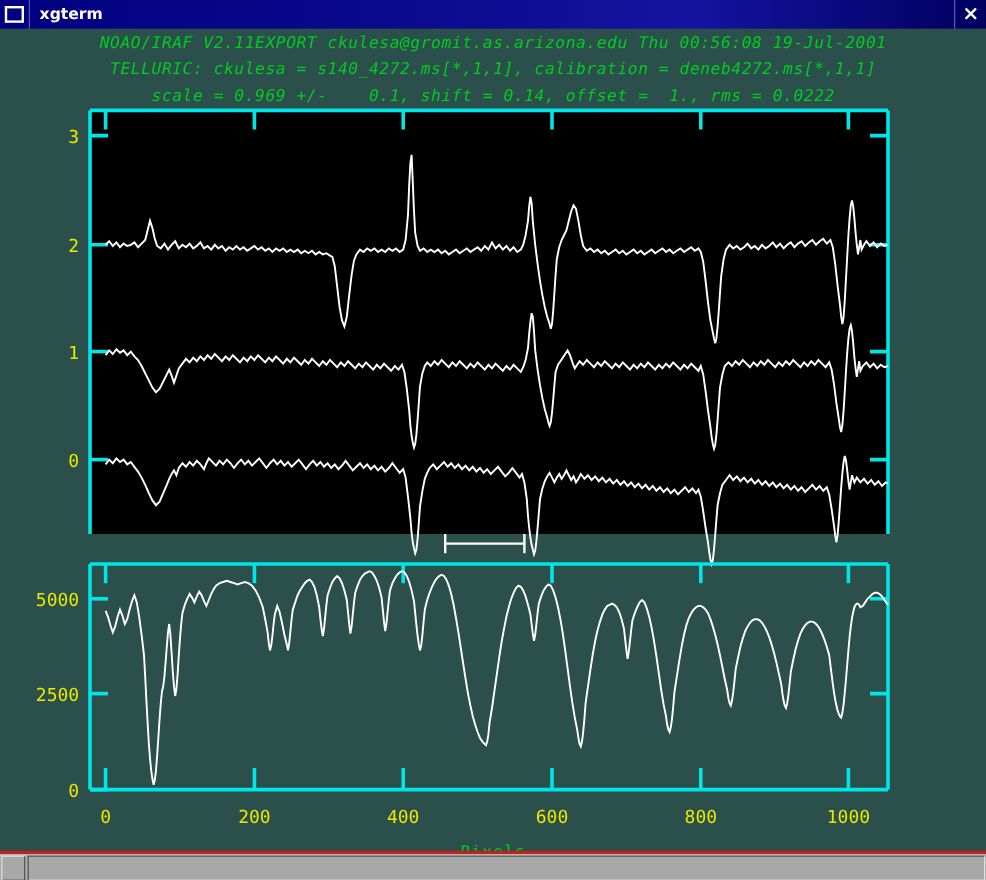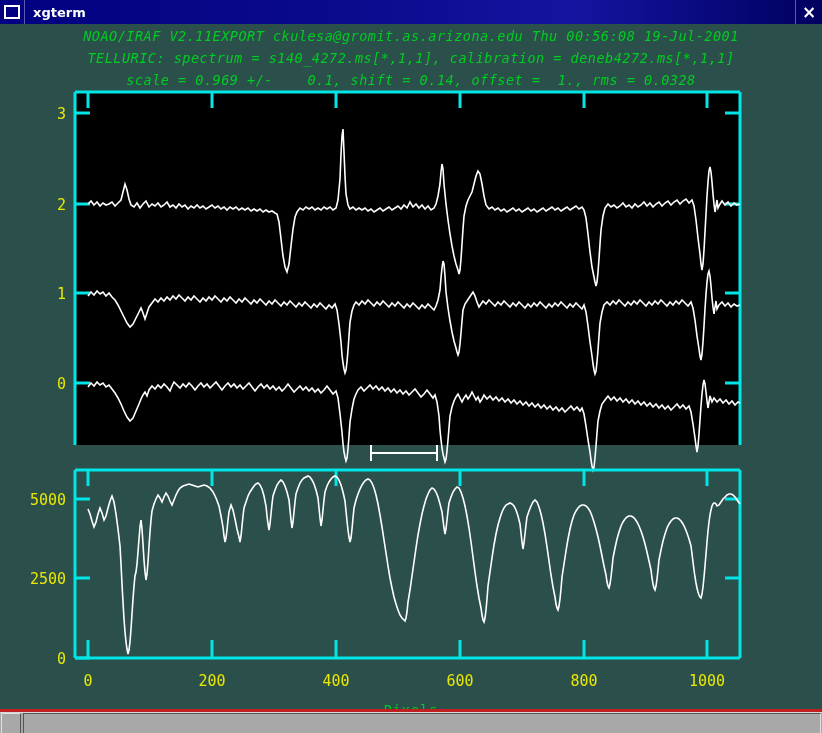--- a/index.html
+++ b/index.html
@@ -56,22 +56,22 @@
     <div id="tb-menu">
       <div class="box"></div>
     </div>
     <div id="tb-title">xgterm</div>
     <div id="tb-close">×</div>
   </div>
 
   <div id="term">
 
     <div class="hdrline" id="hdr1">NOAO/IRAF V2.11EXPORT ckulesa@gromit.as.arizona.edu Thu 00:56:08 19-Jul-2001</div>
-    <div class="hdrline" id="hdr2">TELLURIC: spectrum = s140_4272.ms[*,1,1], calibration = deneb4272.ms[*,1,1]</div>
-    <div class="hdrline" id="hdr3">scale = 0.969 +/-    0.1, shift = 0.14, offset =  1., rms = 0.0328</div>
+    <div class="hdrline" id="hdr2">TELLURIC: ckulesa = s140_4272.ms[*,1,1], calibration = deneb4272.ms[*,1,1]</div>
+    <div class="hdrline" id="hdr3">scale = 0.969 +/-    0.1, shift = 0.14, offset =  1., rms = 0.0222</div>
 
     <div id="plotwrap">
       <svg width="822" height="685" viewBox="0 0 822 685">
 
         <rect x="75" y="68" width="665" height="353" fill="#000000"></rect>
 
         <g stroke="#00e5e5" stroke-width="3" fill="none">
           <path d="M75,68 L740,68"></path>
           <path d="M75,68 L75,421"></path>
           <path d="M740,68 L740,421"></path>

